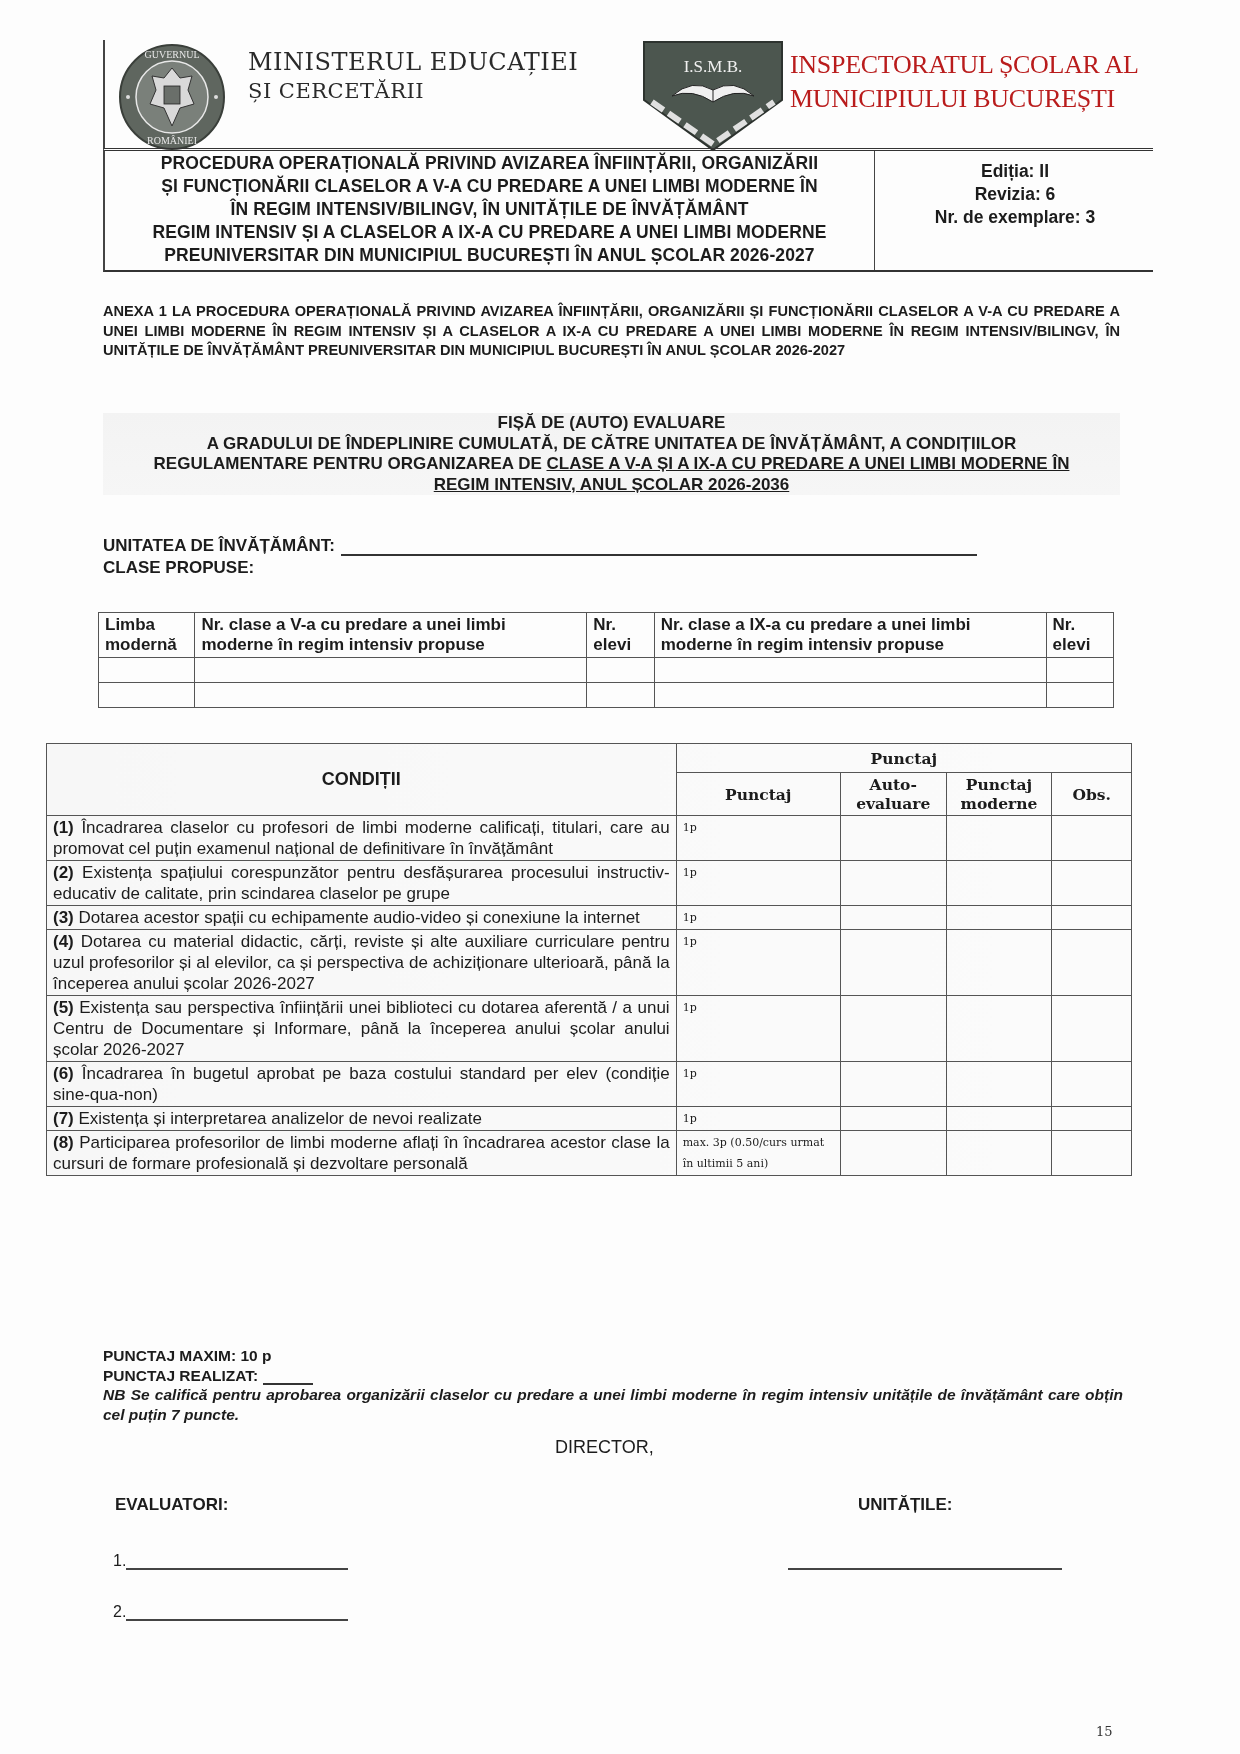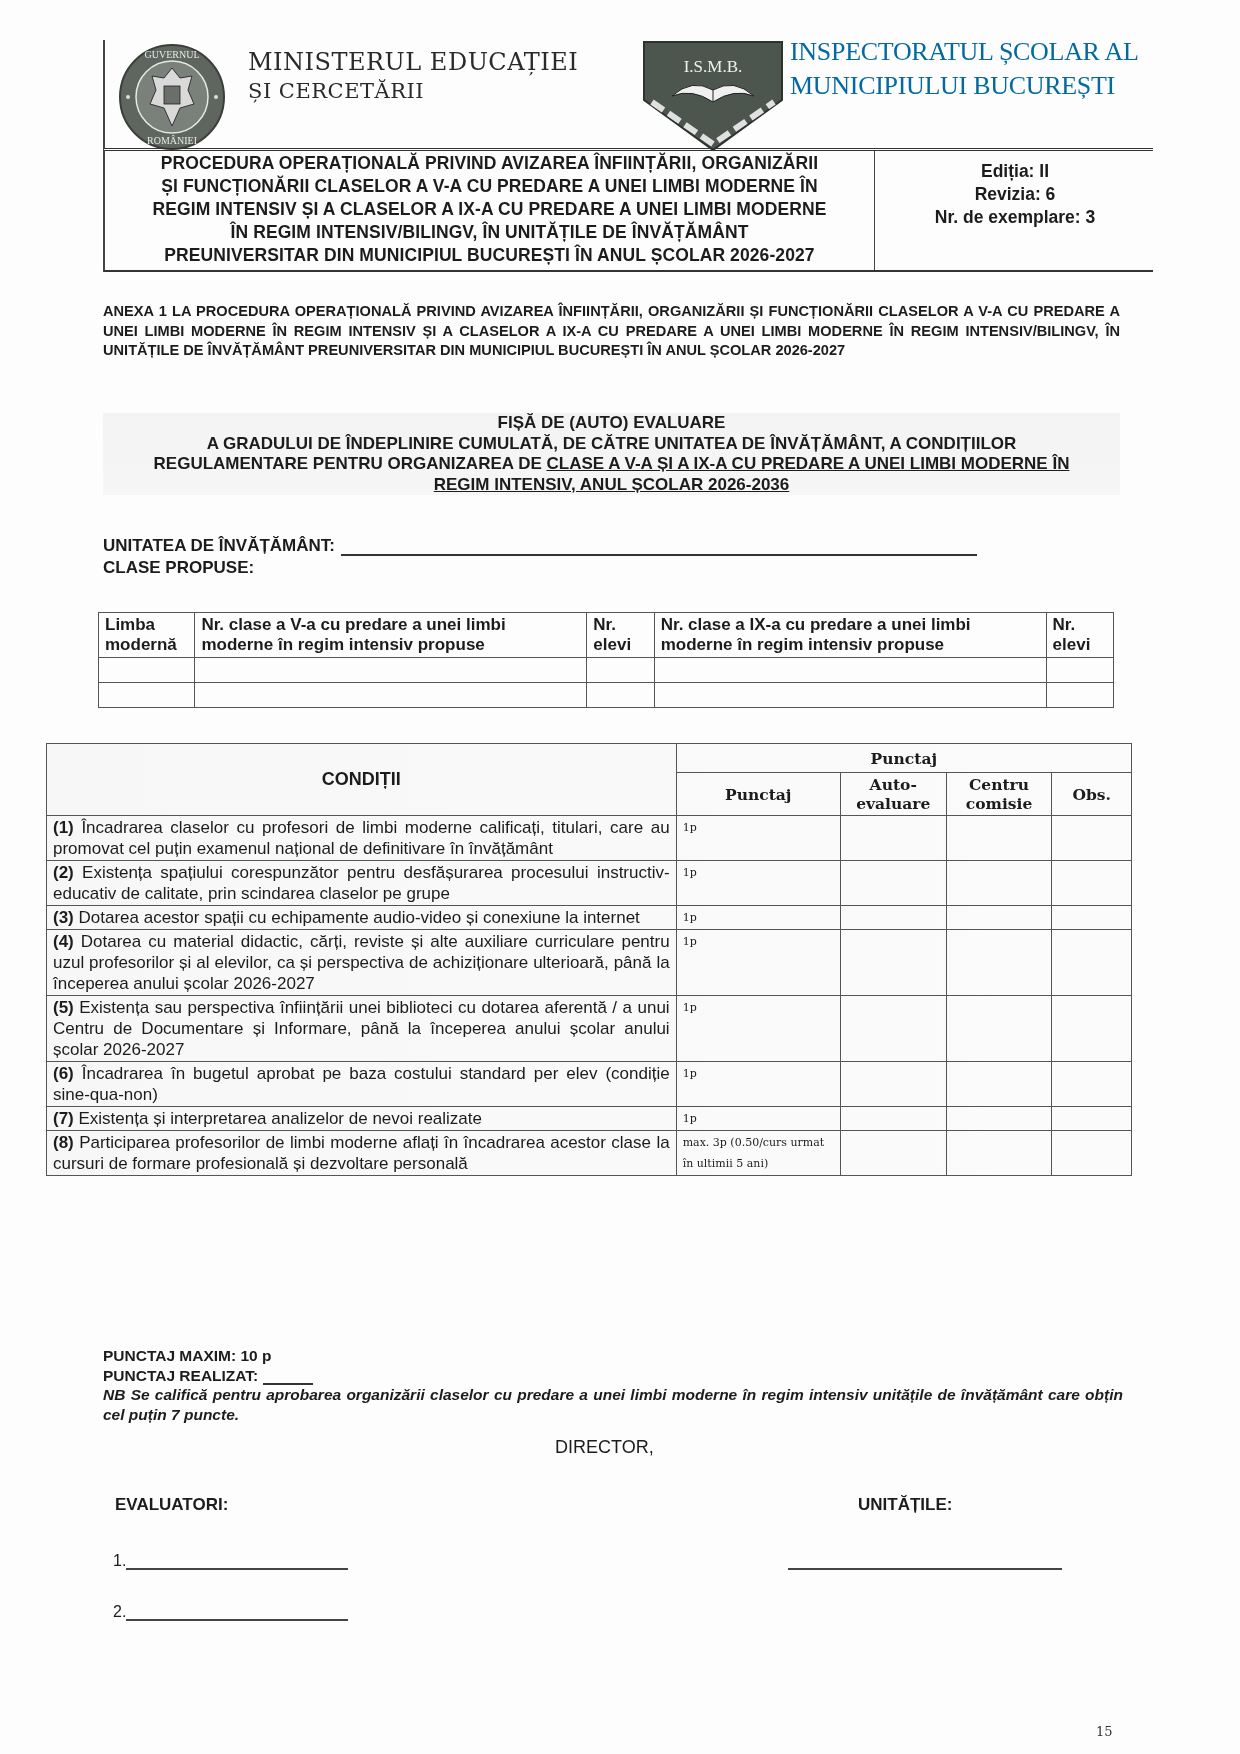--- a/index.html
+++ b/index.html
@@ -18,22 +18,22 @@
     position:absolute; left:114px; top:42px; width:126px; height:110px;
   }
   .ministry-name {
     position:absolute; left:248px; top:48px;
     font-family: "DejaVu Serif", serif; font-size:24px; line-height:29px; color:#2a2a2a;
     letter-spacing: 0.5px;
   }
   .ministry-name .l2 { font-size:21px; }
   .logo-ismb { position:absolute; left:642px; top:40px; width:142px; height:112px; }
   .insp-name {
-    position:absolute; left:790px; top:35px;
-    font-family:"Liberation Serif", serif; font-size:26px; line-height:34px; color:#0369a1;
+    position:absolute; left:790px; top:48px;
+    font-family:"Liberation Serif", serif; font-size:26px; line-height:34px; color:#b91c1c;
     letter-spacing:-0.3px;
   }
 
   .proc-box {
     position:absolute; left:103px; top:148px; width:1050px; height:124px;
     border-top:3px double #333; border-bottom:2px solid #333; border-left:2px solid #444;
     box-sizing:border-box;
   }
   .proc-title {
     position:absolute; left:0; top:0; width:770px; height:100%;
@@ -136,22 +136,22 @@
 
 <div class="insp-name">
   <div>INSPECTORATUL ȘCOLAR AL</div>
   <div>MUNICIPIULUI BUCUREȘTI</div>
 </div>
 
 <div class="proc-box">
   <div class="proc-title">
     <div>PROCEDURA OPERAȚIONALĂ PRIVIND AVIZAREA ÎNFIINȚĂRII, ORGANIZĂRII</div>
     <div>ȘI FUNCȚIONĂRII CLASELOR A V-A CU PREDARE A UNEI LIMBI MODERNE ÎN</div>
+    <div>ÎN REGIM INTENSIV/BILINGV, ÎN UNITĂȚILE DE ÎNVĂȚĂMÂNT</div>
     <div>REGIM INTENSIV ȘI A CLASELOR A IX-A CU PREDARE A UNEI LIMBI MODERNE</div>
-    <div>ÎN REGIM INTENSIV/BILINGV, ÎN UNITĂȚILE DE ÎNVĂȚĂMÂNT</div>
     <div>PREUNIVERSITAR DIN MUNICIPIUL BUCUREȘTI ÎN ANUL ȘCOLAR 2026-2027</div>
   </div>
   <div class="proc-meta">
     <div>Ediția: II</div>
     <div>Revizia: 6</div>
     <div>Nr. de exemplare: 3</div>
   </div>
 </div>
 
 <div class="annex">ANEXA 1 LA PROCEDURA OPERAȚIONALĂ PRIVIND AVIZAREA ÎNFIINȚĂRII, ORGANIZĂRII ȘI FUNCȚIONĂRII CLASELOR A V-A CU PREDARE A UNEI LIMBI MODERNE ÎN REGIM INTENSIV ȘI A CLASELOR A IX-A CU PREDARE A UNEI LIMBI MODERNE ÎN REGIM INTENSIV/BILINGV, ÎN UNITĂȚILE DE ÎNVĂȚĂMÂNT PREUNIVERSITAR DIN MUNICIPIUL BUCUREȘTI ÎN ANUL ȘCOLAR 2026-2027</div>
@@ -196,21 +196,21 @@
 
 <table class="cond-table">
   <tbody>
       <tr>
     <th class="cond-h" rowspan="2">CONDIȚII</th>
     <th colspan="4" style="height:26px">Punctaj</th>
   </tr>
   <tr>
     <th style="height:40px">Punctaj</th>
     <th>Auto-evaluare</th>
-    <th>Centru comisie</th>
+    <th>Punctaj moderne</th>
     <th>Obs.</th>
   </tr>
   </tbody>
     <tbody id="cond-body">
       <tr>
         <td class="txt"><b>(1)</b><span> Încadrarea claselor cu profesori de limbi moderne calificați, titulari, care au promovat cel puțin examenul național de definitivare în învățământ</span></td>
         <td class="pts">1p</td>
         <td class="c-auto"></td>
         <td class="c-com"></td>
         <td class="c-obs"></td>

